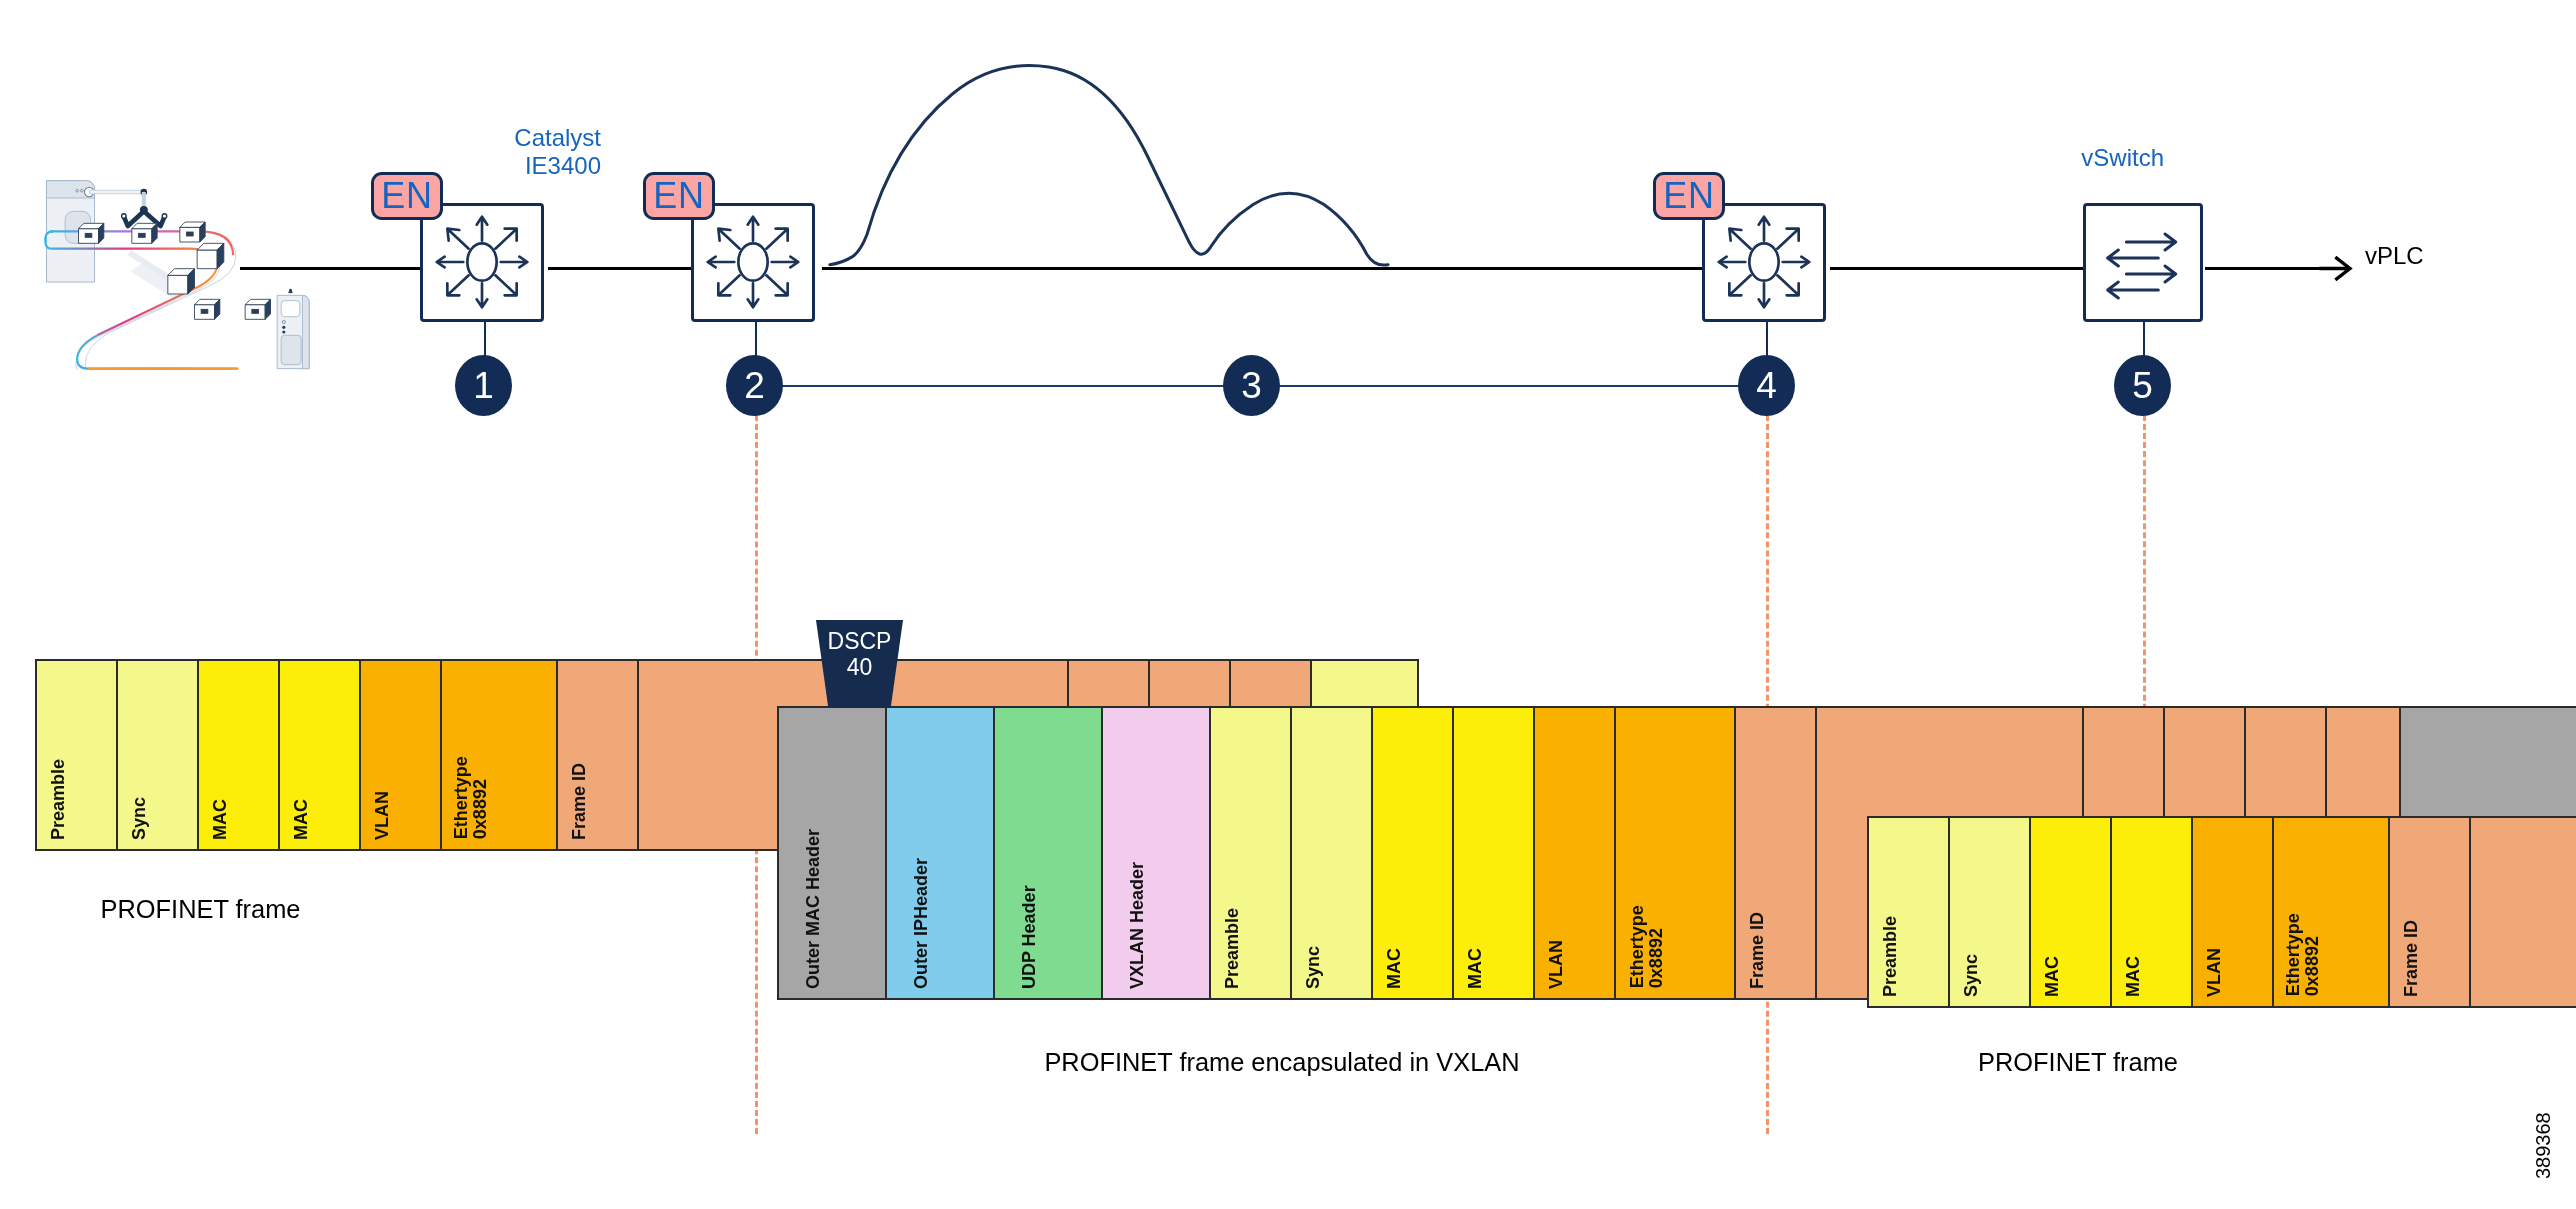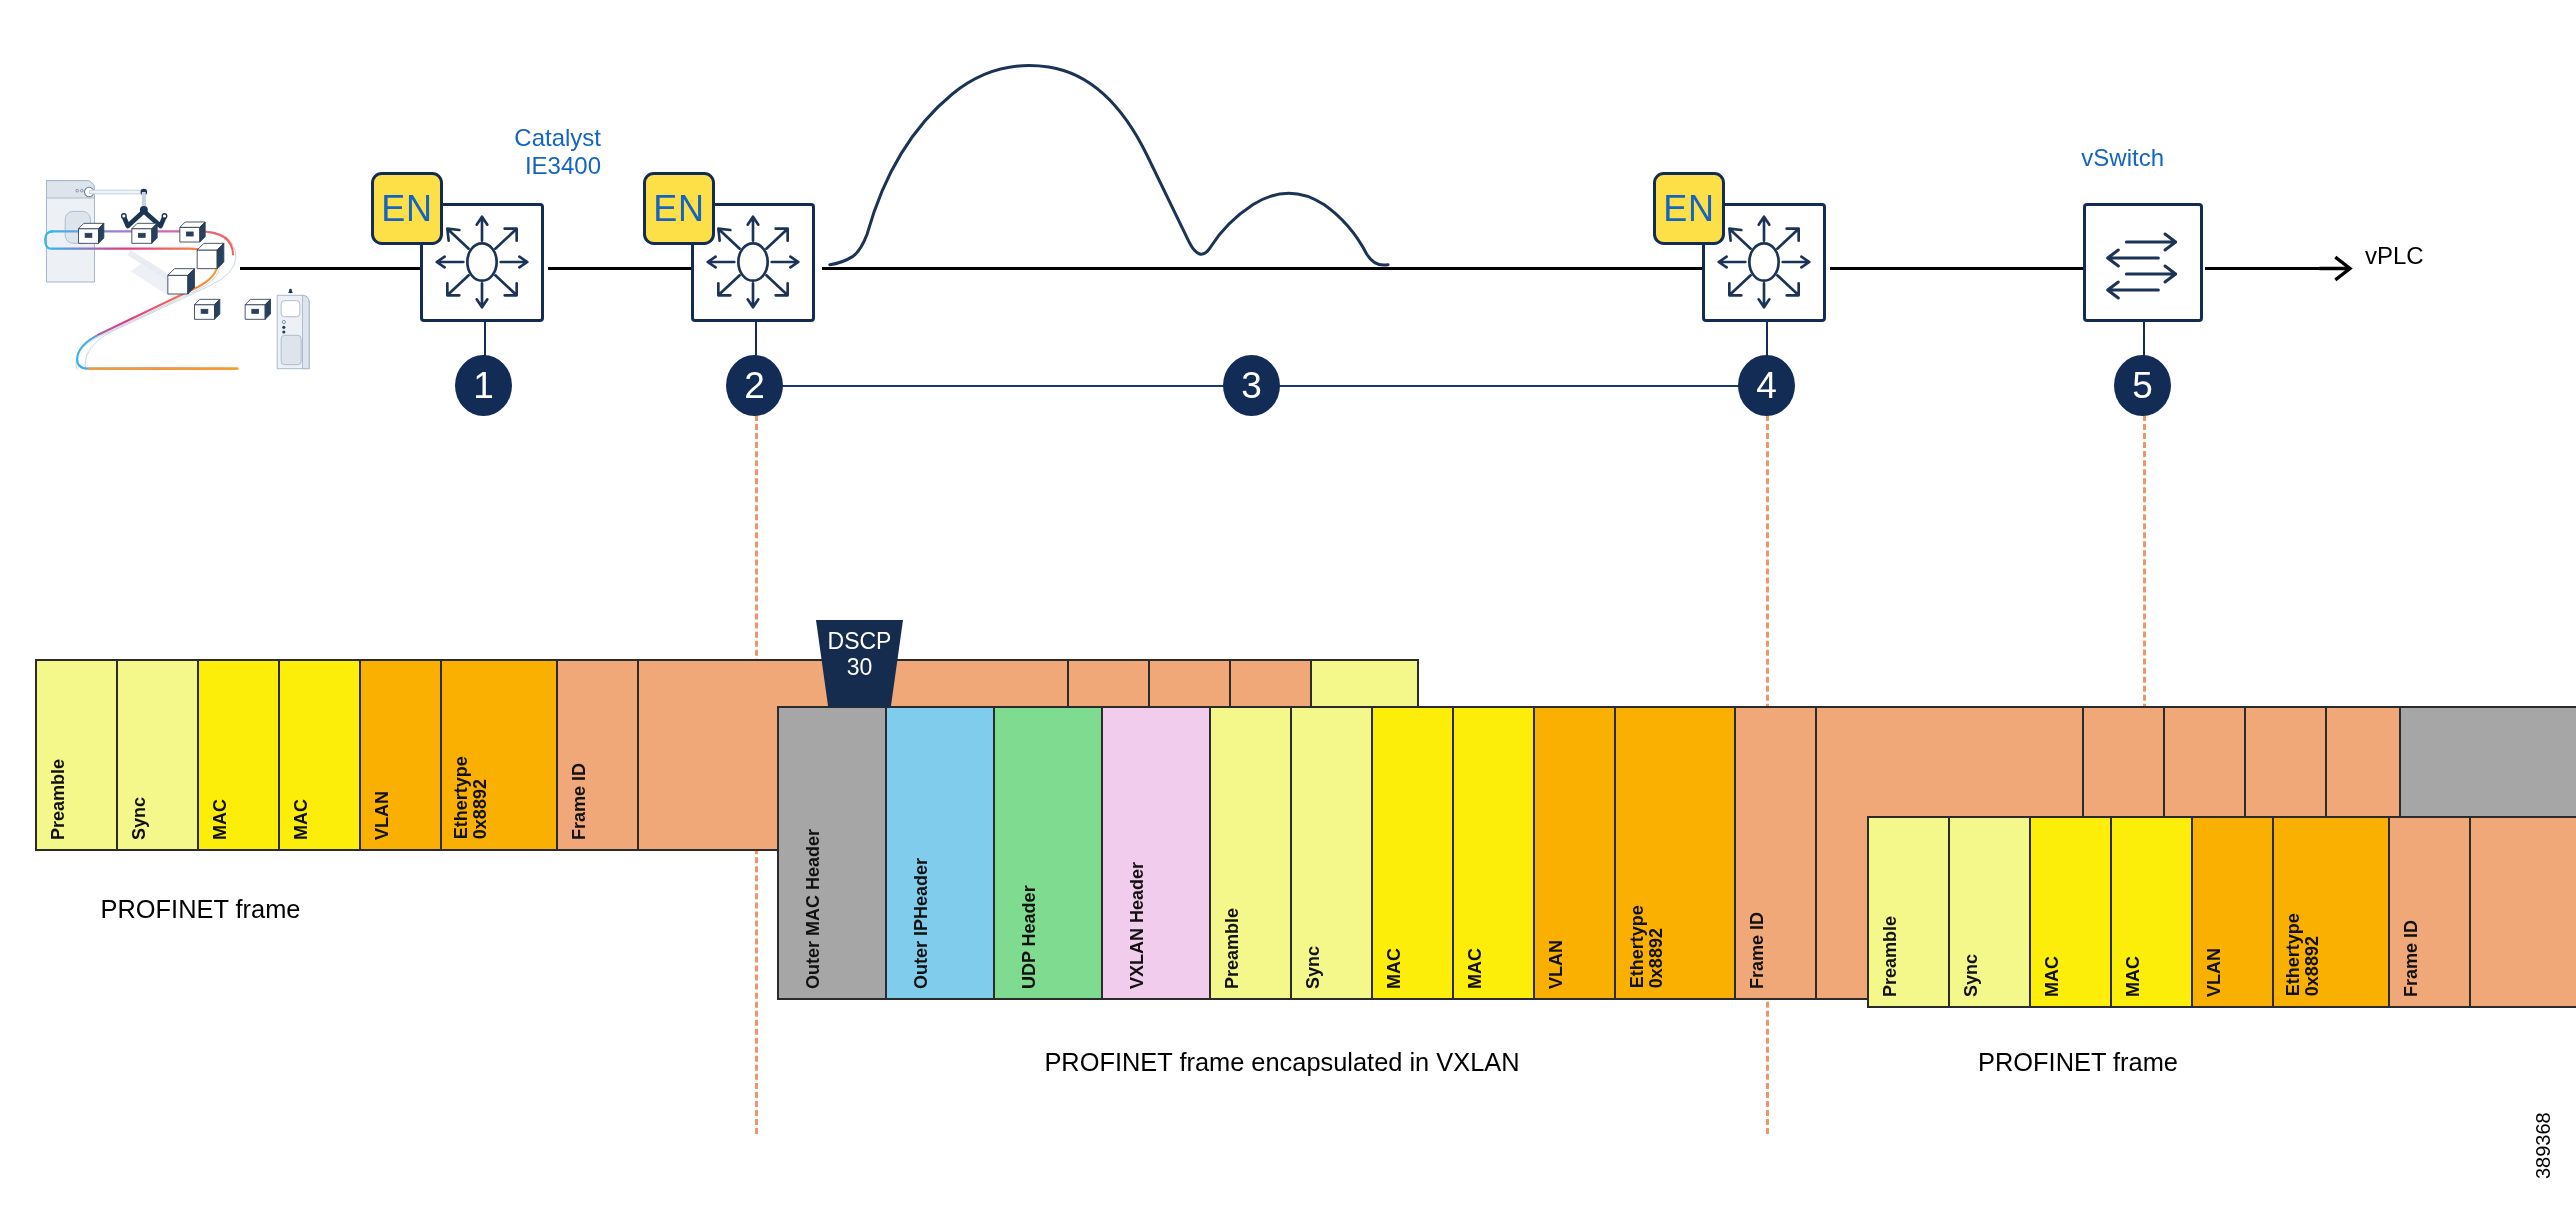--- a/index.html
+++ b/index.html
@@ -16,22 +16,22 @@
   
   .trunk{position:absolute;background:#000000;height:3.3px;}
   .marker-line{position:absolute;background:#1b3a66;height:2px;}
 
   .switch-box{
     position:absolute;width:124px;height:119px;
     border:3.3px solid #132C56;border-radius:4px;background:#ffffff;
     box-sizing:border-box;
   }
   .en-badge{
-    position:absolute;width:72px;height:73px;
-    border:3.3px solid #132C56;border-radius:10.7px;background:#fde047;
+    position:absolute;width:72px;height:48px;
+    border:3.3px solid #132C56;border-radius:10.7px;background:#fca5a5;
     box-sizing:border-box;
     display:flex;align-items:center;justify-content:center;
     font-size:36px;color:#1565C0;letter-spacing:0.7px;
     z-index:4;
   }
   .dev-label{
     position:absolute;color:#1565C0;font-size:24px;text-align:right;
     line-height:1.18;white-space:pre-line;
   }
   .vplc-label{position:absolute;color:#000;font-size:24px;}
@@ -331,21 +331,21 @@
         <span class="lbl">Trans Sta tus</span>
       </div>
       <div class="seg" style="width: 105px; background: rgb(244, 247, 138);">
         <span class="lbl">FCS</span>
       </div>
     </div>
   <div class="caption" style="left:67px;top:895px;width:267px;">PROFINET frame</div>
 
   <div class="dscp" style="left:816px;top:620px;width:87px;height:87px;">
     <span style="white-space:pre-line;">DSCP
-30</span>
+40</span>
   </div>
   <div class="frame" style="left:777px;top:706px;height:290px;">
       <div class="seg" style="width: 108px; background: rgb(166, 166, 166);">
         <span class="lbl">Outer MAC Header</span>
       </div>
       <div class="seg" style="width: 108px; background: rgb(127, 204, 236);">
         <span class="lbl">Outer IPHeader</span>
       </div>
       <div class="seg" style="width: 108px; background: rgb(127, 219, 143);">
         <span class="lbl">UDP Header</span>

